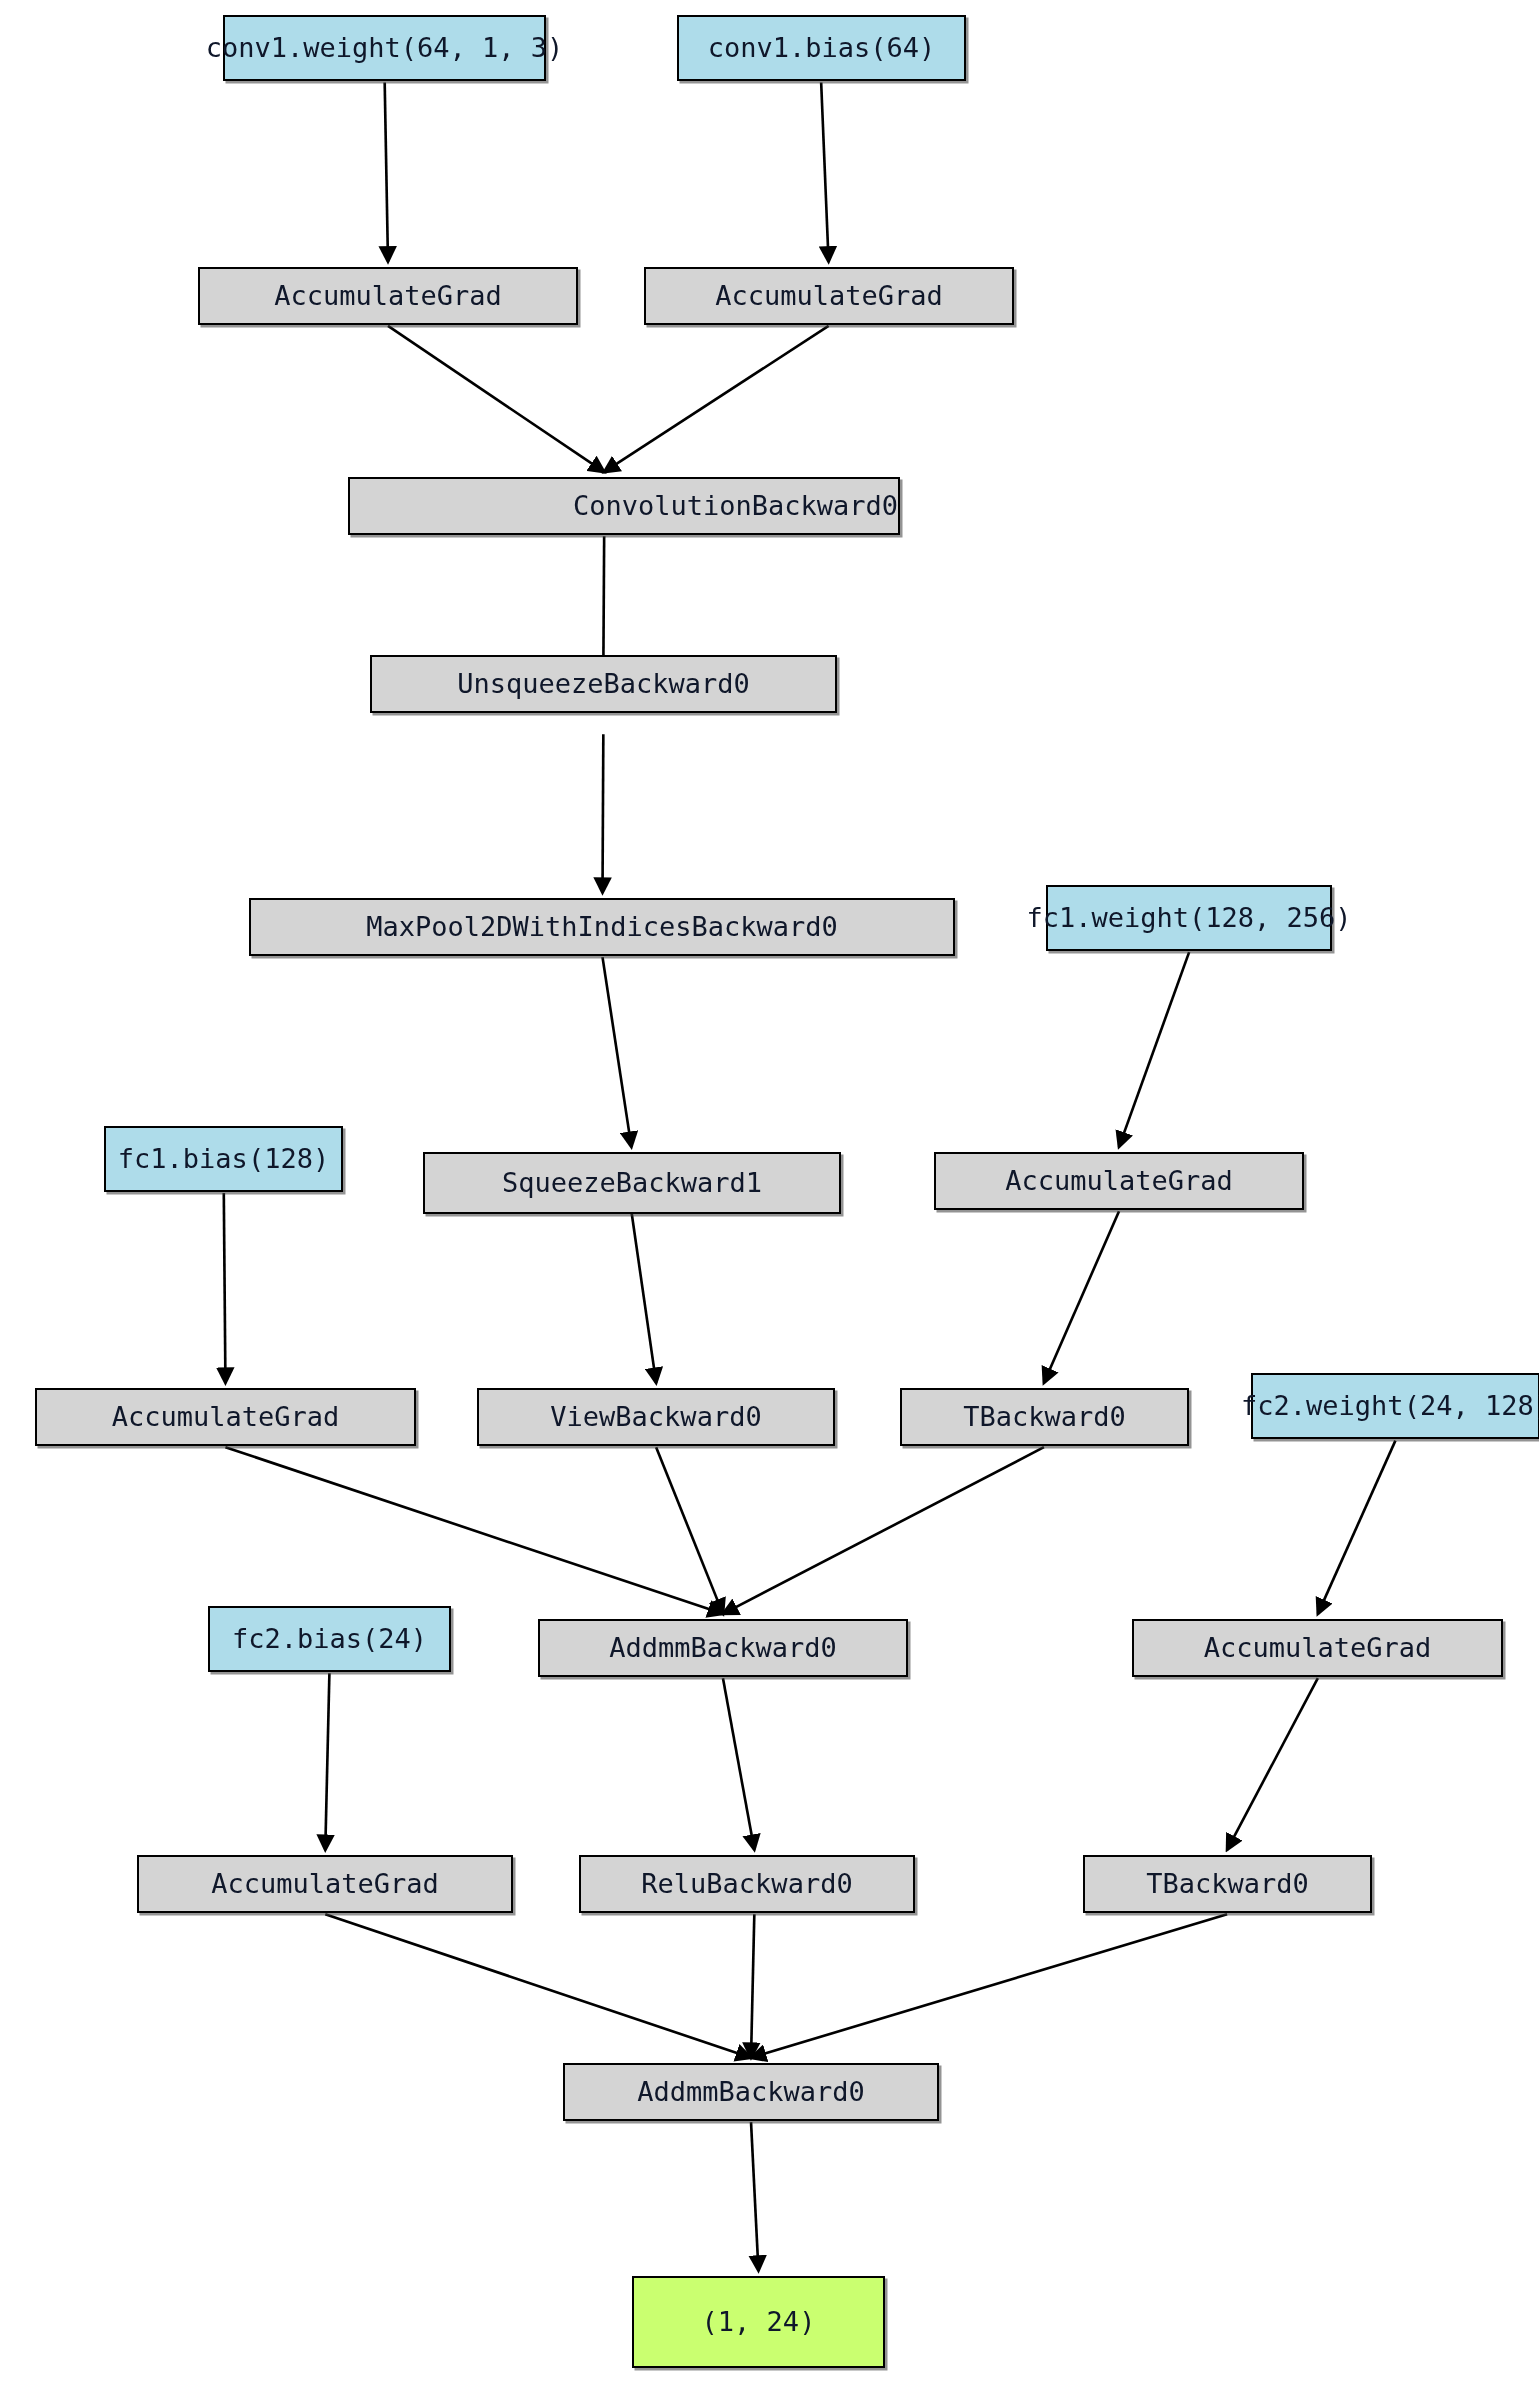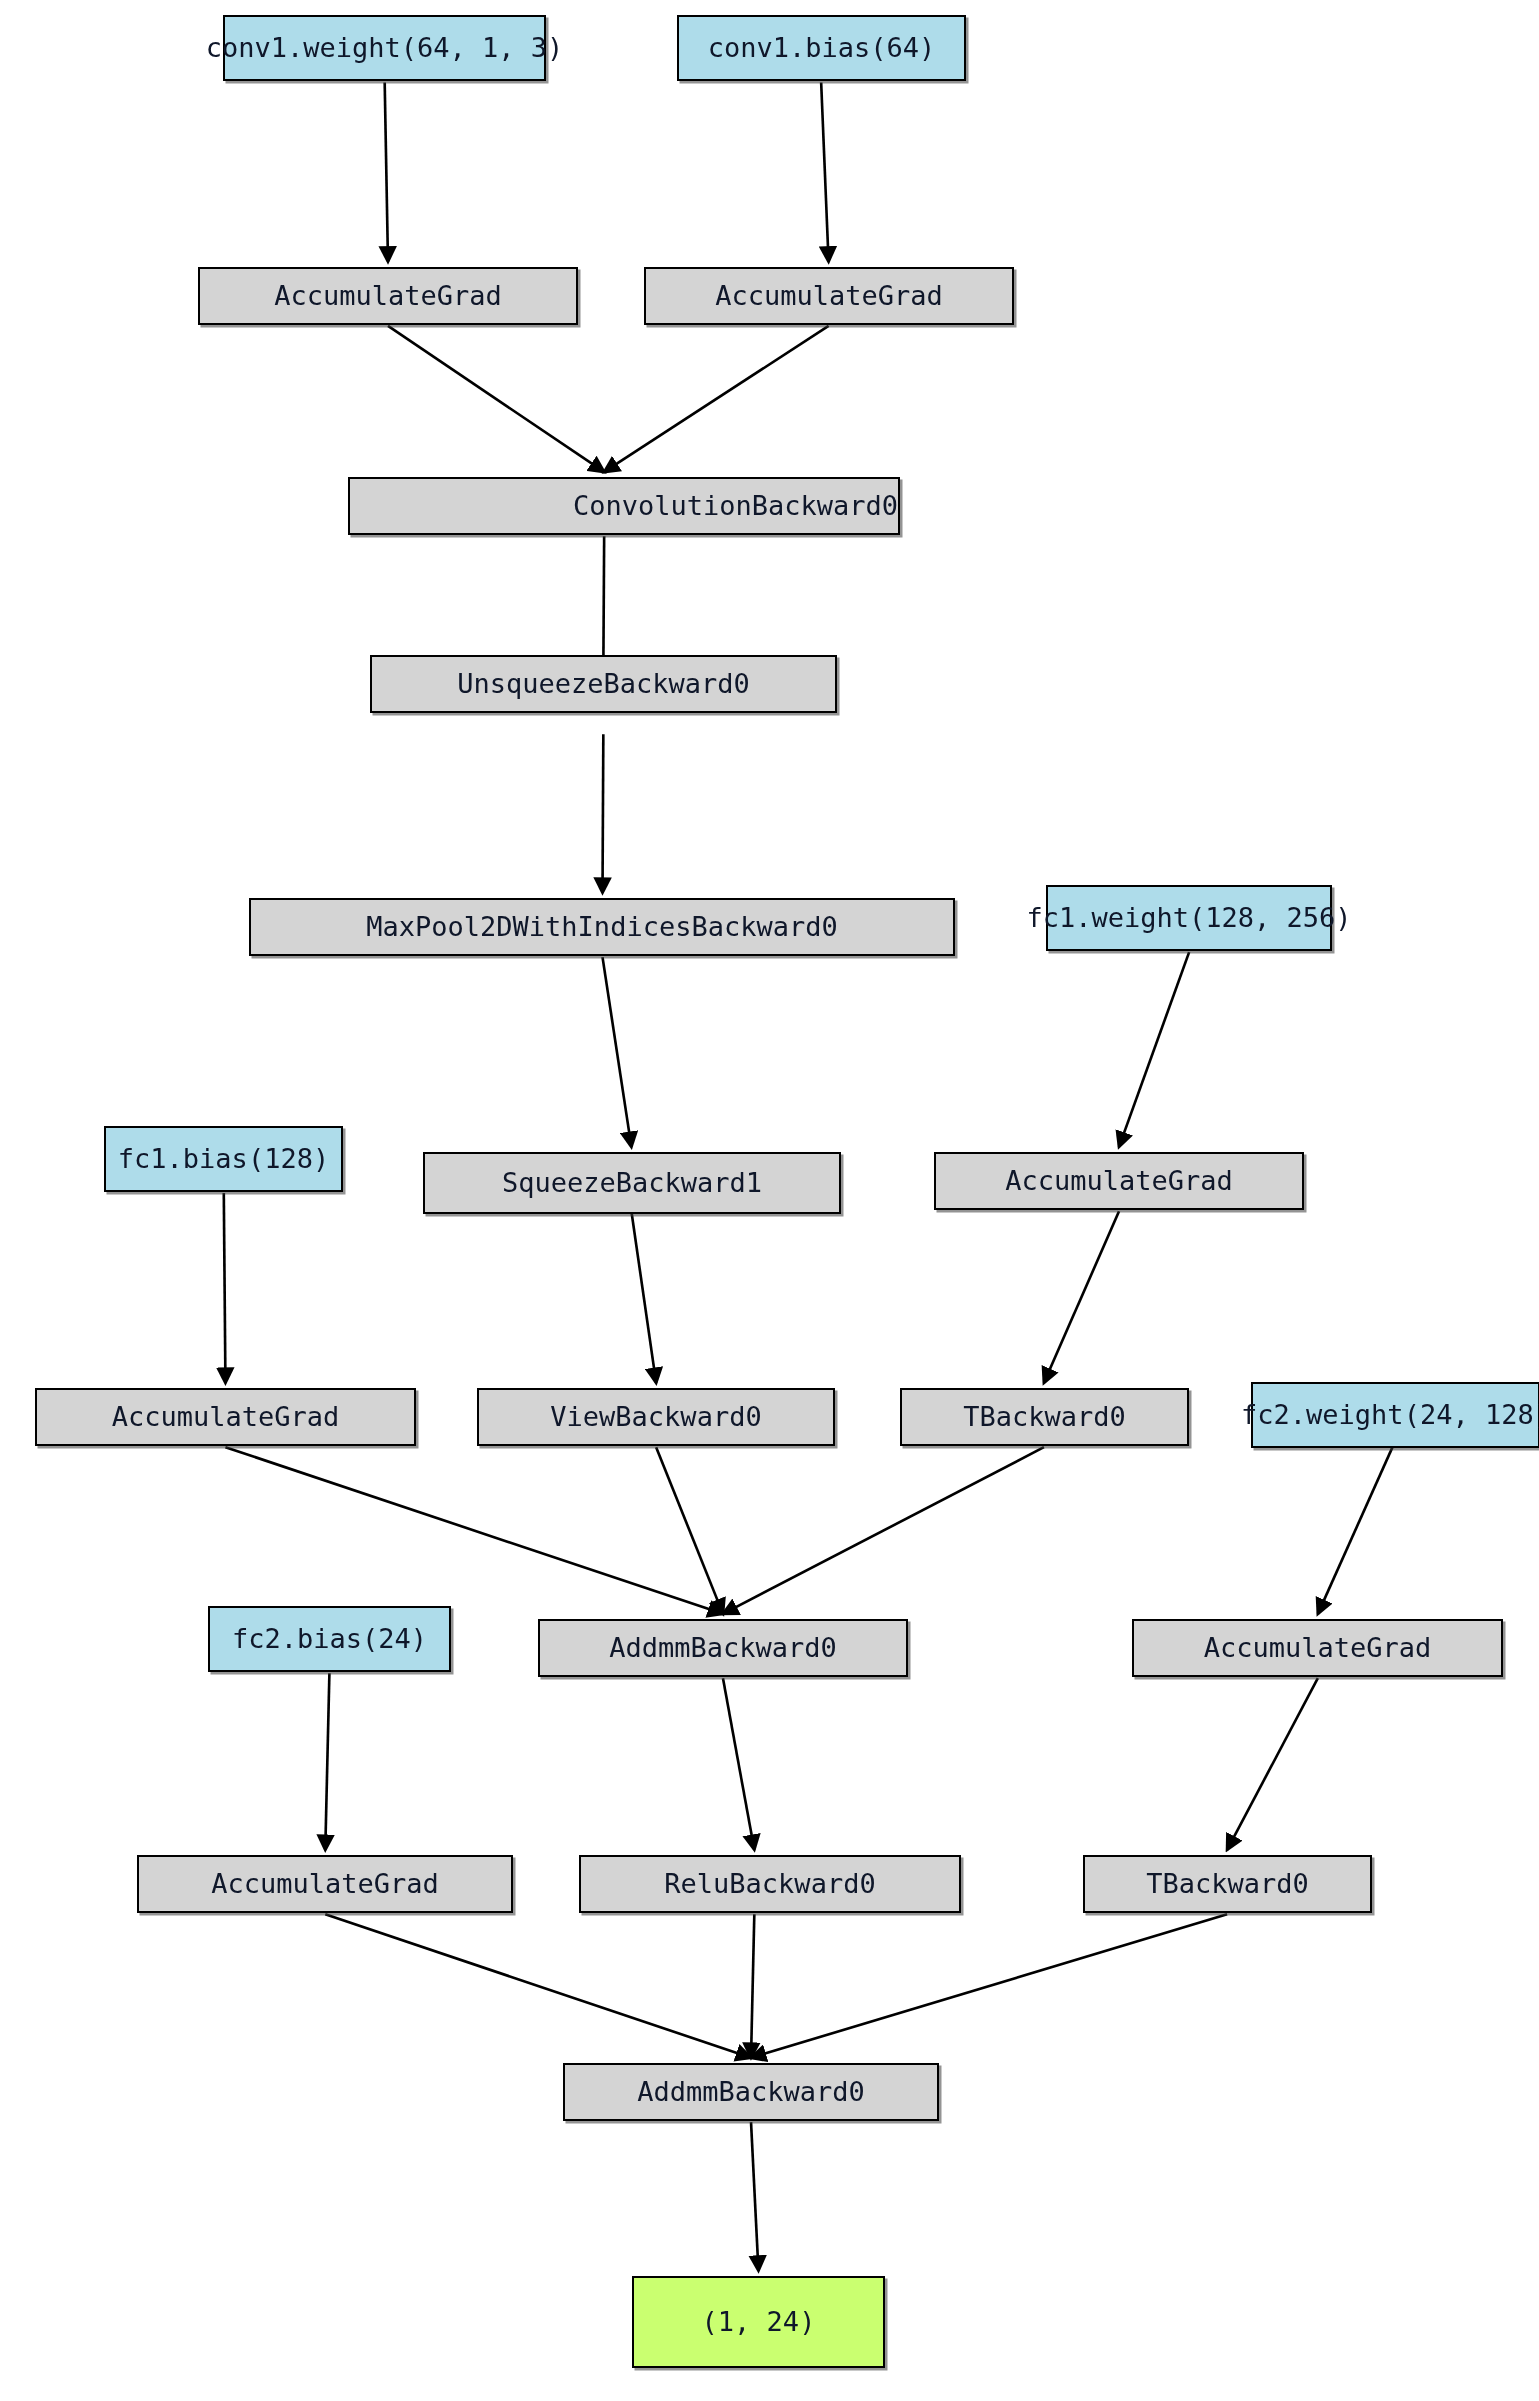--- a/index.html
+++ b/index.html
@@ -95,24 +95,24 @@
       <div class="node op" style="left: 348px; top: 477px; width: 552px; height: 58px; justify-content: flex-end;"><span>ConvolutionBackward0</span></div>
       <div class="node op" style="left: 370px; top: 655px; width: 467px; height: 58px;"><span>UnsqueezeBackward0</span></div>
       <div class="node op" style="left: 249px; top: 898px; width: 706px; height: 58px;"><span>MaxPool2DWithIndicesBackward0</span></div>
       <div class="node param" style="left: 1046px; top: 885px; width: 286px; height: 66px;"><span>fc1.weight</span><span class="line2">(128, 256)</span></div>
       <div class="node param" style="left: 104px; top: 1126px; width: 239px; height: 66px; justify-content: center;"><span>fc1.bias</span><span class="line2">(128)</span></div>
       <div class="node op" style="left: 423px; top: 1152px; width: 418px; height: 62px;"><span>SqueezeBackward1</span></div>
       <div class="node op" style="left: 934px; top: 1152px; width: 370px; height: 58px;"><span>AccumulateGrad</span></div>
       <div class="node op" style="left: 35px; top: 1388px; width: 381px; height: 58px;"><span>AccumulateGrad</span></div>
       <div class="node op" style="left: 477px; top: 1388px; width: 358px; height: 58px;"><span>ViewBackward0</span></div>
       <div class="node op" style="left: 900px; top: 1388px; width: 289px; height: 58px;"><span>TBackward0</span></div>
-      <div class="node param" style="left: 1251px; top: 1373px; width: 289px; height: 66px; margin-top: 9px;"><span>fc2.weight</span><span class="line2">(24, 128)</span></div>
+      <div class="node param" style="left: 1251px; top: 1373px; width: 289px; height: 66px;"><span>fc2.weight</span><span class="line2">(24, 128)</span></div>
       <div class="node param" style="left: 208px; top: 1606px; width: 243px; height: 66px;"><span>fc2.bias</span><span class="line2">(24)</span></div>
       <div class="node op" style="left: 538px; top: 1619px; width: 370px; height: 58px;"><span>AddmmBackward0</span></div>
       <div class="node op" style="left: 1132px; top: 1619px; width: 371px; height: 58px;"><span>AccumulateGrad</span></div>
       <div class="node op" style="left: 137px; top: 1855px; width: 376px; height: 58px;"><span>AccumulateGrad</span></div>
-      <div class="node op" style="left: 579px; top: 1855px; width: 382px; height: 58px;"><span>ReluBackward0</span></div>
+      <div class="node op" style="left: 579px; top: 1855px; width: 336px; height: 58px;"><span>ReluBackward0</span></div>
       <div class="node op" style="left: 1083px; top: 1855px; width: 289px; height: 58px;"><span>TBackward0</span></div>
       <div class="node op" style="left: 563px; top: 2063px; width: 376px; height: 58px;"><span>AddmmBackward0</span></div>
       <div class="node output" style="left: 632px; top: 2276px; width: 253px; height: 92px;"><span class="line2">(1, 24)</span></div>
     </div>
 </div>
 
 
 </body></html>

